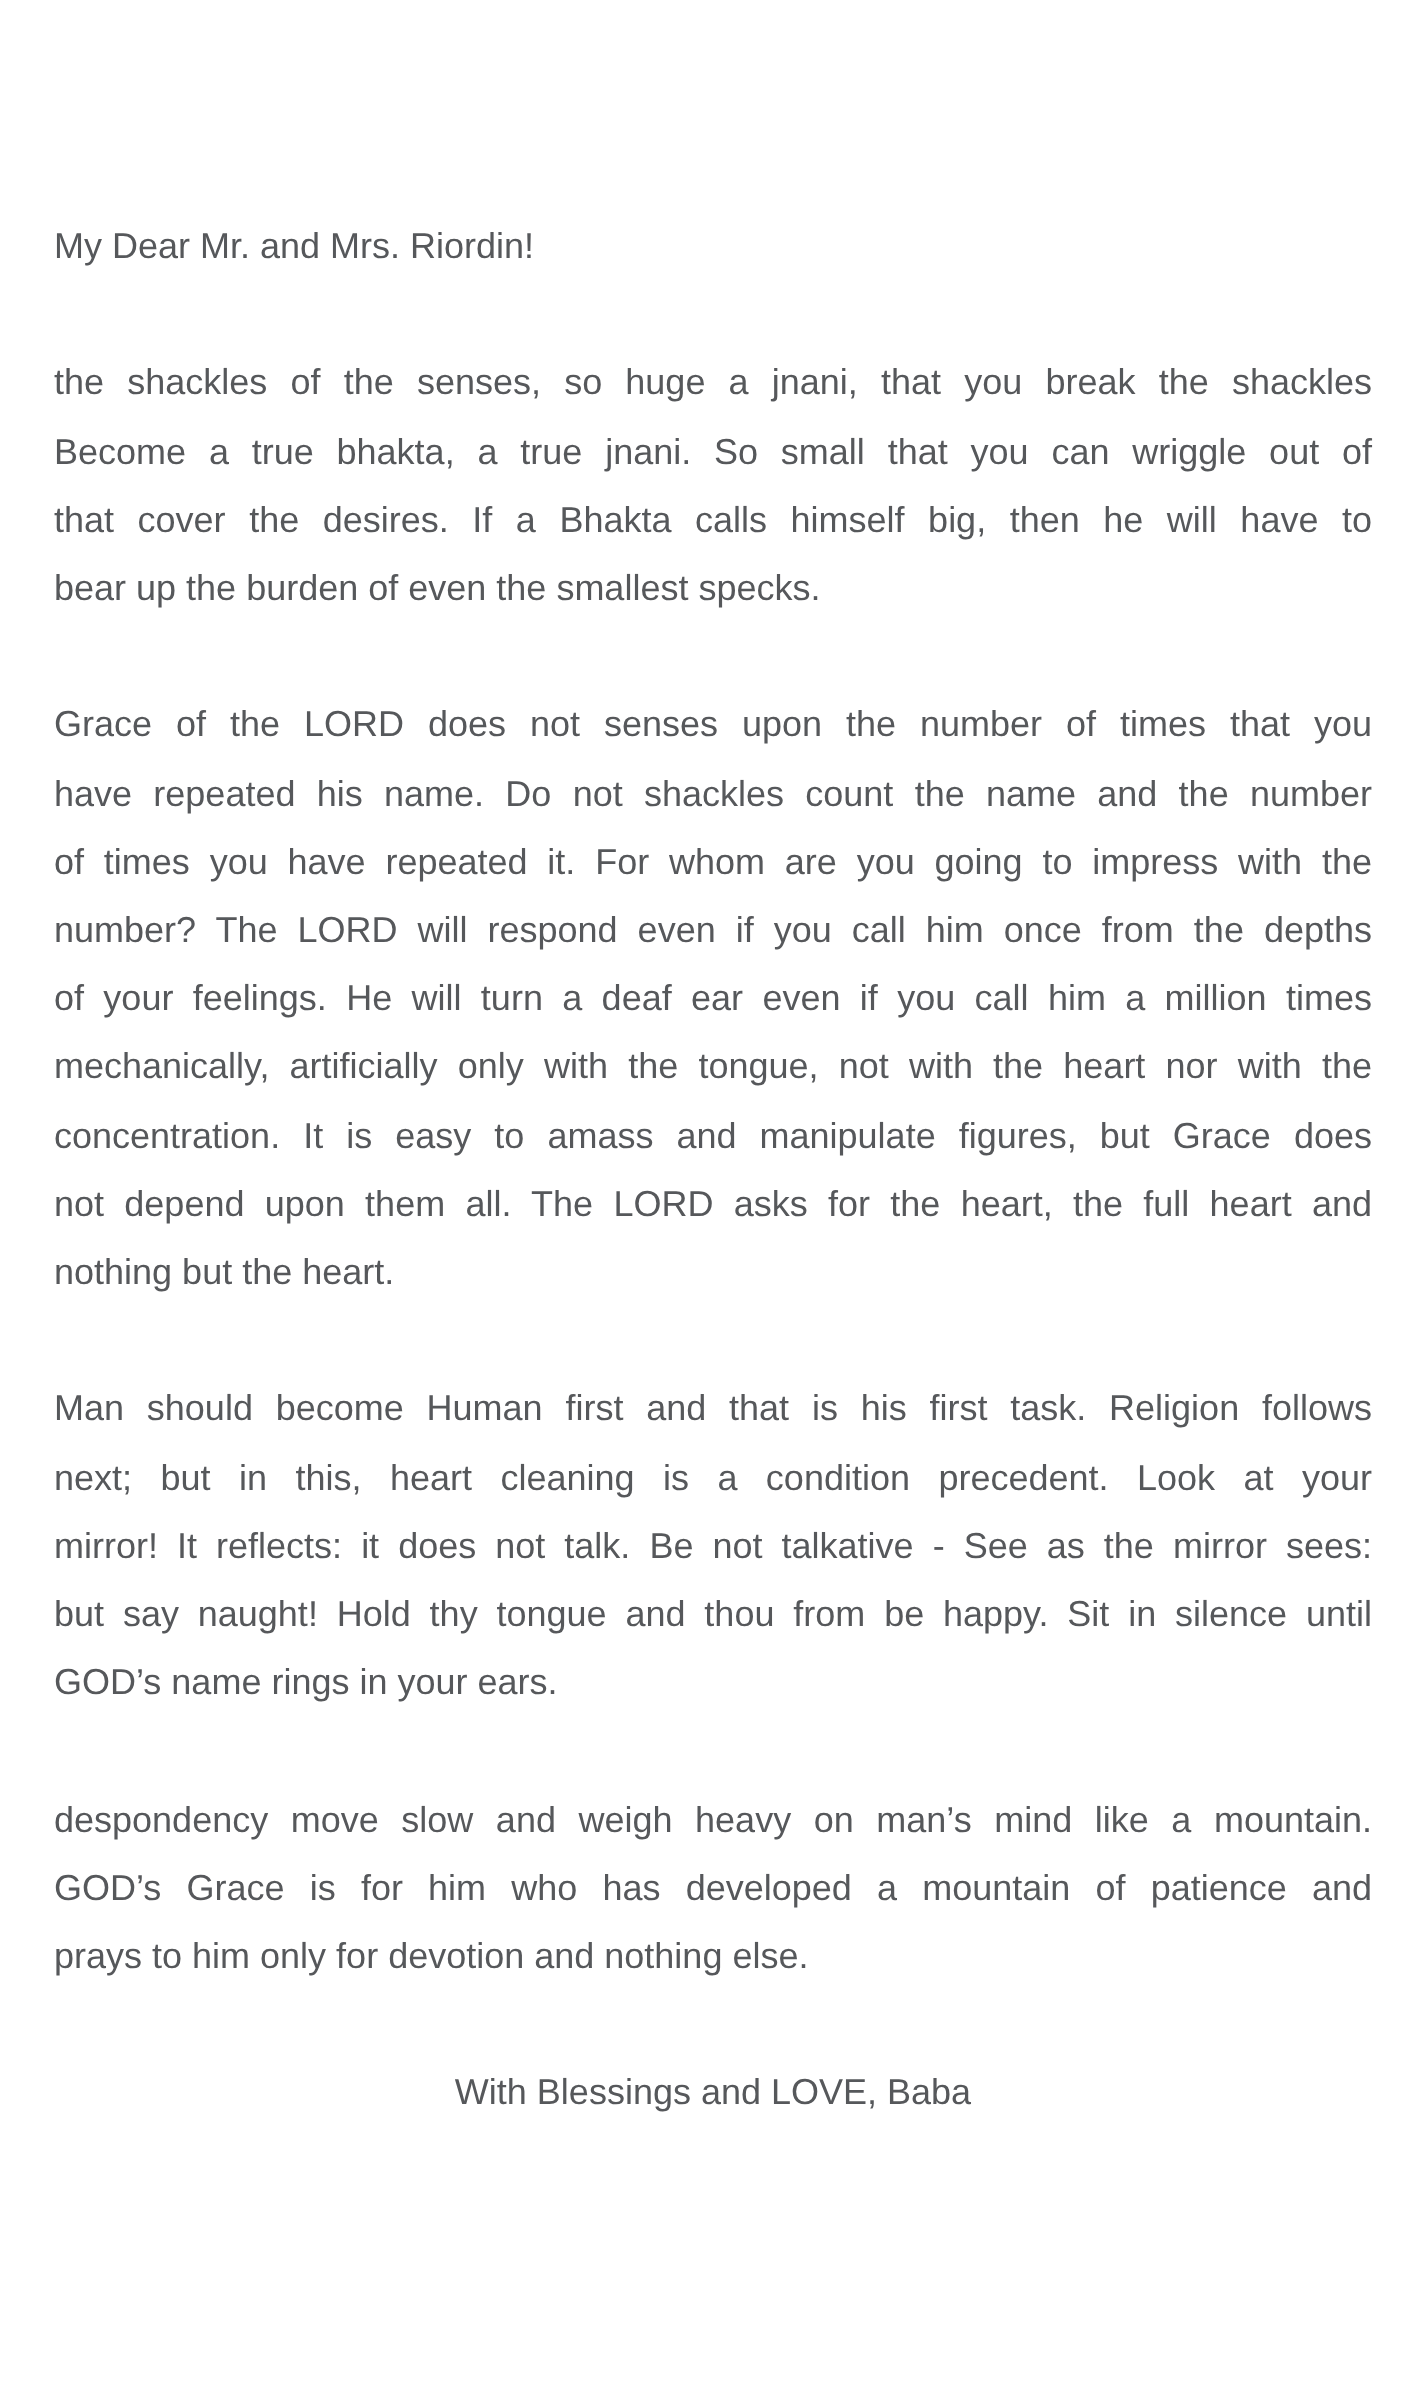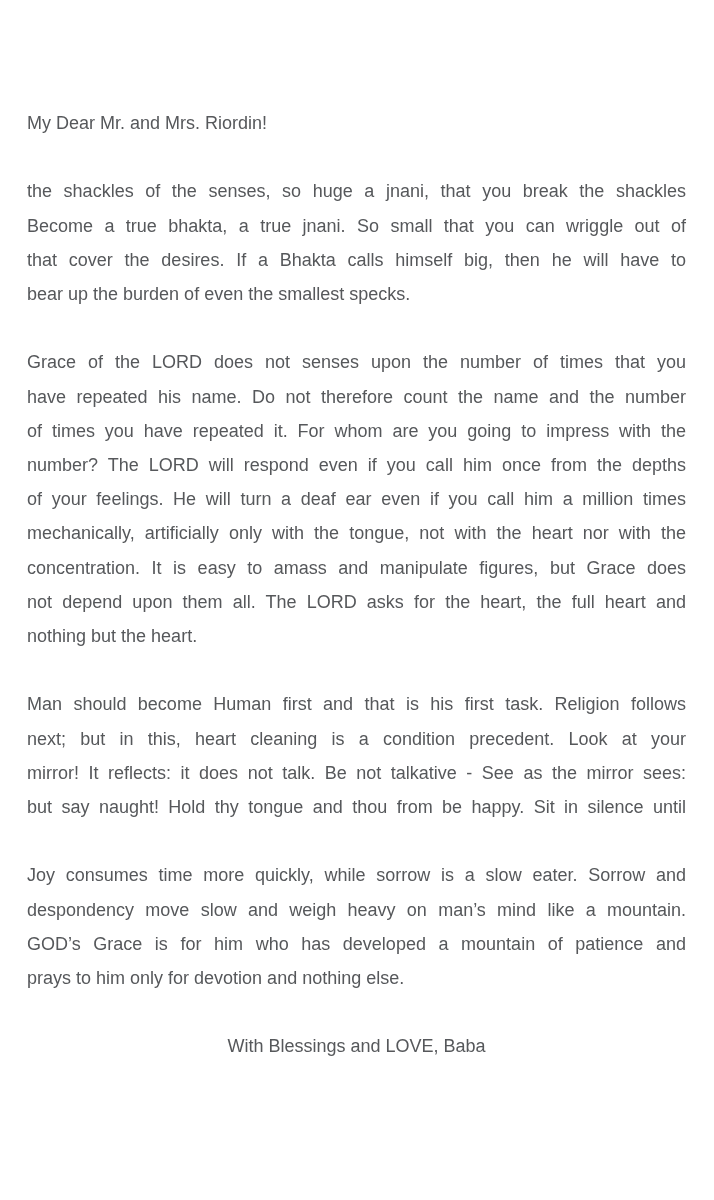--- a/index.html
+++ b/index.html
@@ -52,37 +52,37 @@
 
   <div id="paragraphs">
       <div class="para">
         <div class="line justify">the shackles of the senses, so huge a jnani, that you break the shackles</div>
         <div class="line justify">Become a true bhakta, a true jnani. So small that you can wriggle out of</div>
         <div class="line justify">that cover the desires. If a Bhakta calls himself big, then he will have to</div>
         <div class="line">bear up the burden of even the smallest specks.</div>
       </div>
       <div class="para">
         <div class="line justify">Grace of the LORD does not senses upon the number of times that you</div>
-        <div class="line justify">have repeated his name. Do not therefore count the name and the number</div>
+        <div class="line justify">have repeated his name. Do not shackles count the name and the number</div>
         <div class="line justify">of times you have repeated it. For whom are you going to impress with the</div>
         <div class="line justify">number? The LORD will respond even if you call him once from the depths</div>
         <div class="line justify">of your feelings. He will turn a deaf ear even if you call him a million times</div>
         <div class="line justify">mechanically, artificially only with the tongue, not with the heart nor with the</div>
         <div class="line justify">concentration. It is easy to amass and manipulate figures, but Grace does</div>
         <div class="line justify">not depend upon them all. The LORD asks for the heart, the full heart and</div>
         <div class="line">nothing but the heart.</div>
       </div>
       <div class="para">
         <div class="line justify">Man should become Human first and that is his first task. Religion follows</div>
         <div class="line justify">next; but in this, heart cleaning is a condition precedent. Look at your</div>
         <div class="line justify">mirror! It reflects: it does not talk. Be not talkative - See as the mirror sees:</div>
         <div class="line justify">but say naught! Hold thy tongue and thou from be happy. Sit in silence until</div>
+        <div class="line">GOD’s name rings in your ears.</div>
       </div>
       <div class="para">
-        <div class="line justify">Joy consumes time more quickly, while sorrow is a slow eater. Sorrow and</div>
         <div class="line justify">despondency move slow and weigh heavy on man’s mind like a mountain.</div>
         <div class="line justify">GOD’s Grace is for him who has developed a mountain of patience and</div>
         <div class="line">prays to him only for devotion and nothing else.</div>
       </div>
     </div>
 
   <div class="line closing">With Blessings and LOVE, Baba</div>
 </div>
 
 </body></html>

